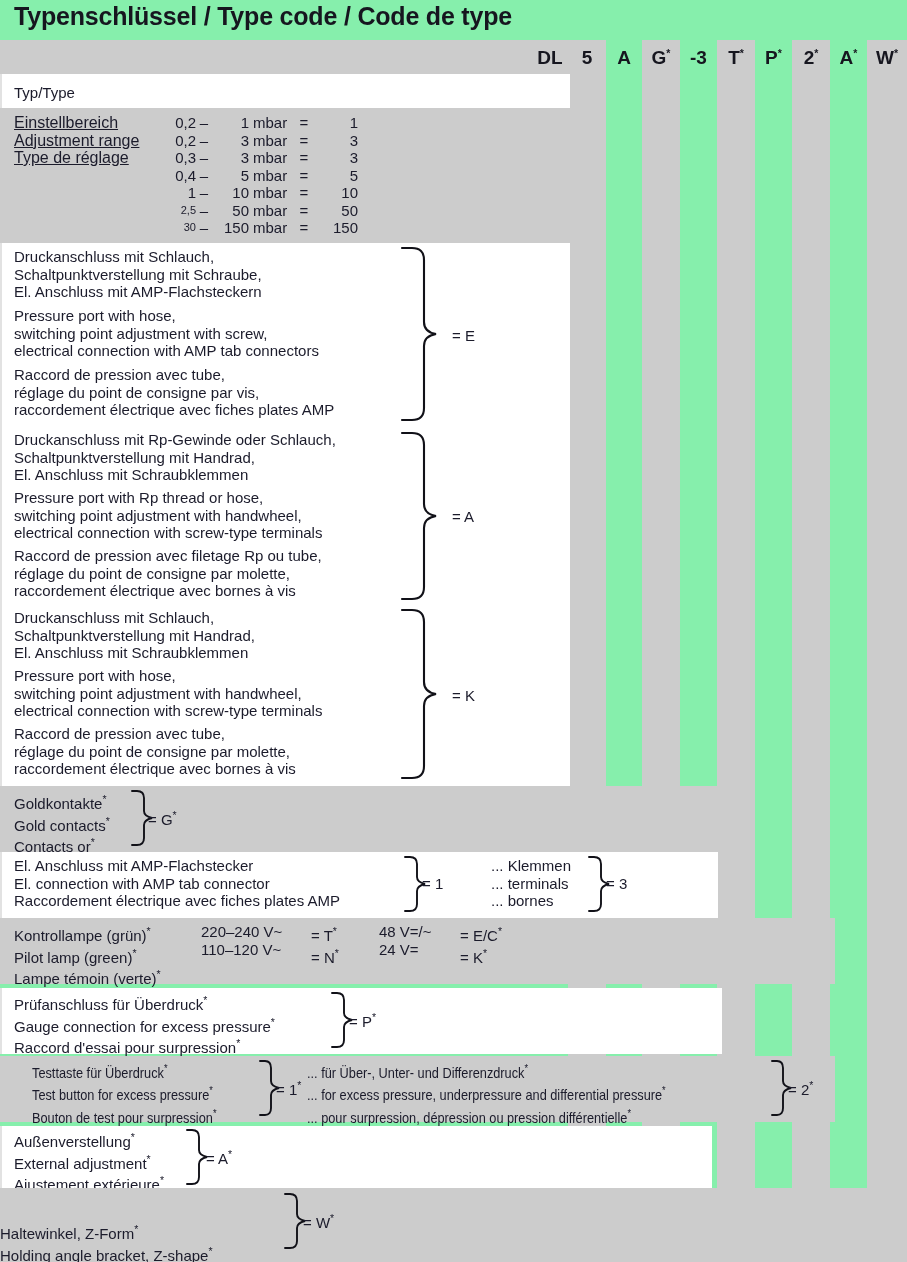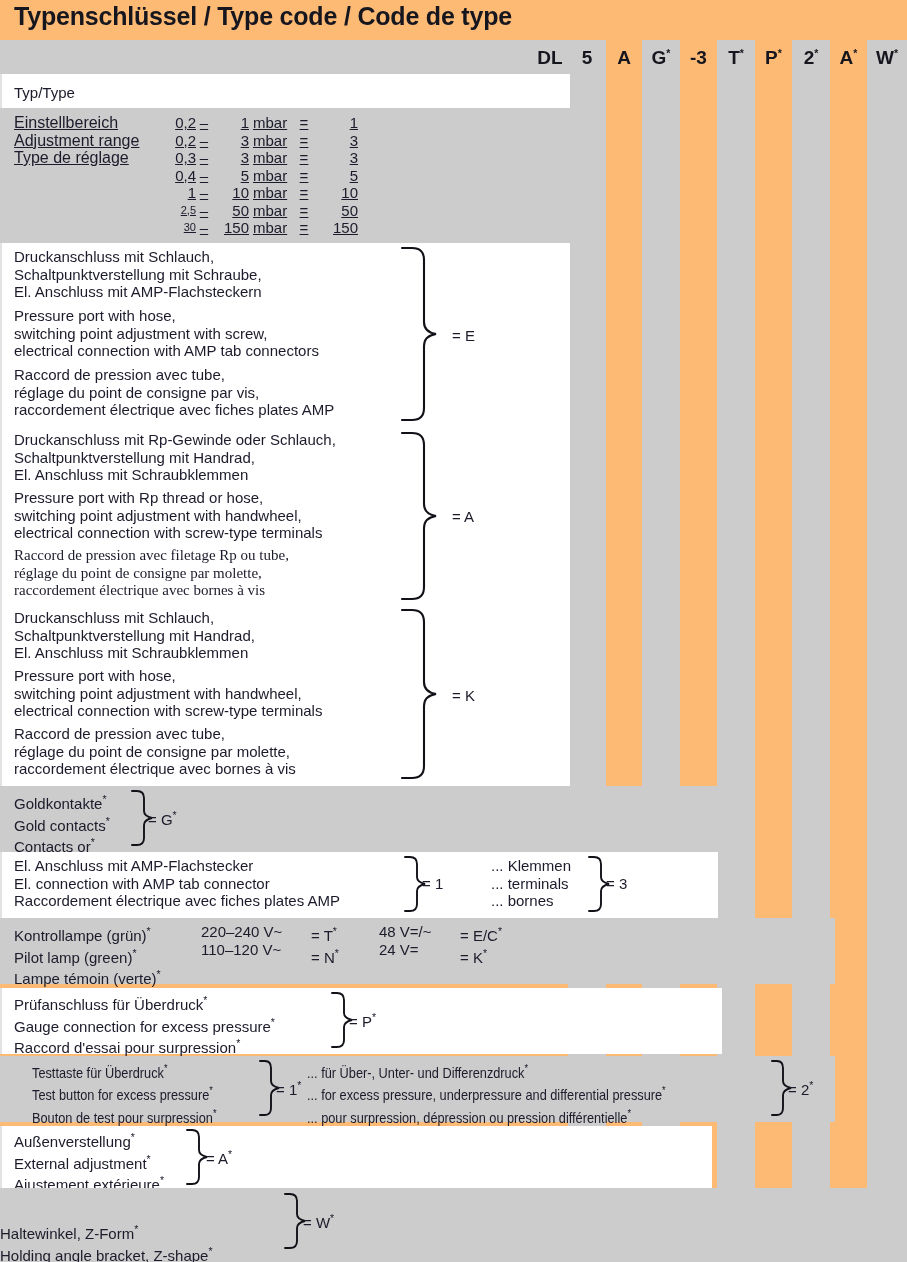--- a/index.html
+++ b/index.html
@@ -6,21 +6,21 @@
   body{
     font-family:"Liberation Sans","DejaVu Sans",sans-serif;
     color:#1b1b2b;
     -webkit-font-smoothing:antialiased;
   }
   #page{
     position:relative;
     width:907px;
     height:1262px;
     overflow:hidden;
-    background:#fdba74;
+    background:#86efac;
   }
 
   
   .title{
     position:absolute;
     left:14px; top:2px;
     font-size:25px;
     font-weight:bold;
     letter-spacing:-0.2px;
     white-space:nowrap;
@@ -74,21 +74,21 @@
   .hdr sup{ font-size:13px; font-weight:bold; vertical-align:super; }
 
   .typtype{
     position:absolute;
     left:14px; top:84px;
     font-size:15px;
   }
 
   
   .arLabel{ position:absolute; left:14px;text-decoration:underline; }
-  .arNum{ position:absolute; text-align:right;text-decoration:underline; }
+  .arNum{ position:absolute; text-align:right; }
 
   
   .brace{ position:absolute; }
   .brace svg{ display:block; overflow:visible; }
   .brace path{ fill:none; stroke:#111118; stroke-width:2.1; stroke-linecap:round; }
   .brace.thin path{ stroke-width:1.9; }
 
   .eq{
     position:absolute;
     font-size:15px;
@@ -206,21 +206,21 @@
   <div class="cell" style="left:14px;top:431px;">
     <div>Druckanschluss mit Rp-Gewinde oder Schlauch,</div>
     <div>Schaltpunktverstellung mit Handrad,</div>
     <div>El. Anschluss mit Schraubklemmen</div>
   </div>
   <div class="cell" style="left:14px;top:489px;">
     <div>Pressure port with Rp thread or hose,</div>
     <div>switching point adjustment with handwheel,</div>
     <div>electrical connection with screw-type terminals</div>
   </div>
-  <div class="cell" style="left:14px;top:547px;font-family:Liberation Serif, serif;">
+  <div class="cell" style="left:14px;top:547px;">
     <div>Raccord de pression avec filetage Rp ou tube,</div>
     <div>réglage du point de consigne par molette,</div>
     <div>raccordement électrique avec bornes à vis</div>
   </div>
   <div class="brace" style="left:400px;top:431px;">
     <svg width="42" height="170" viewBox="0 0 42 170">
         <path d="M2 168 H12 Q24 168 24 156 V97 Q24 87 36 85 Q24 83 24 73 V14 Q24 2 12 2 H2"></path>
       </svg>
   </div>
   <div class="eq" style="left:452px;top:508px;">= A</div>

